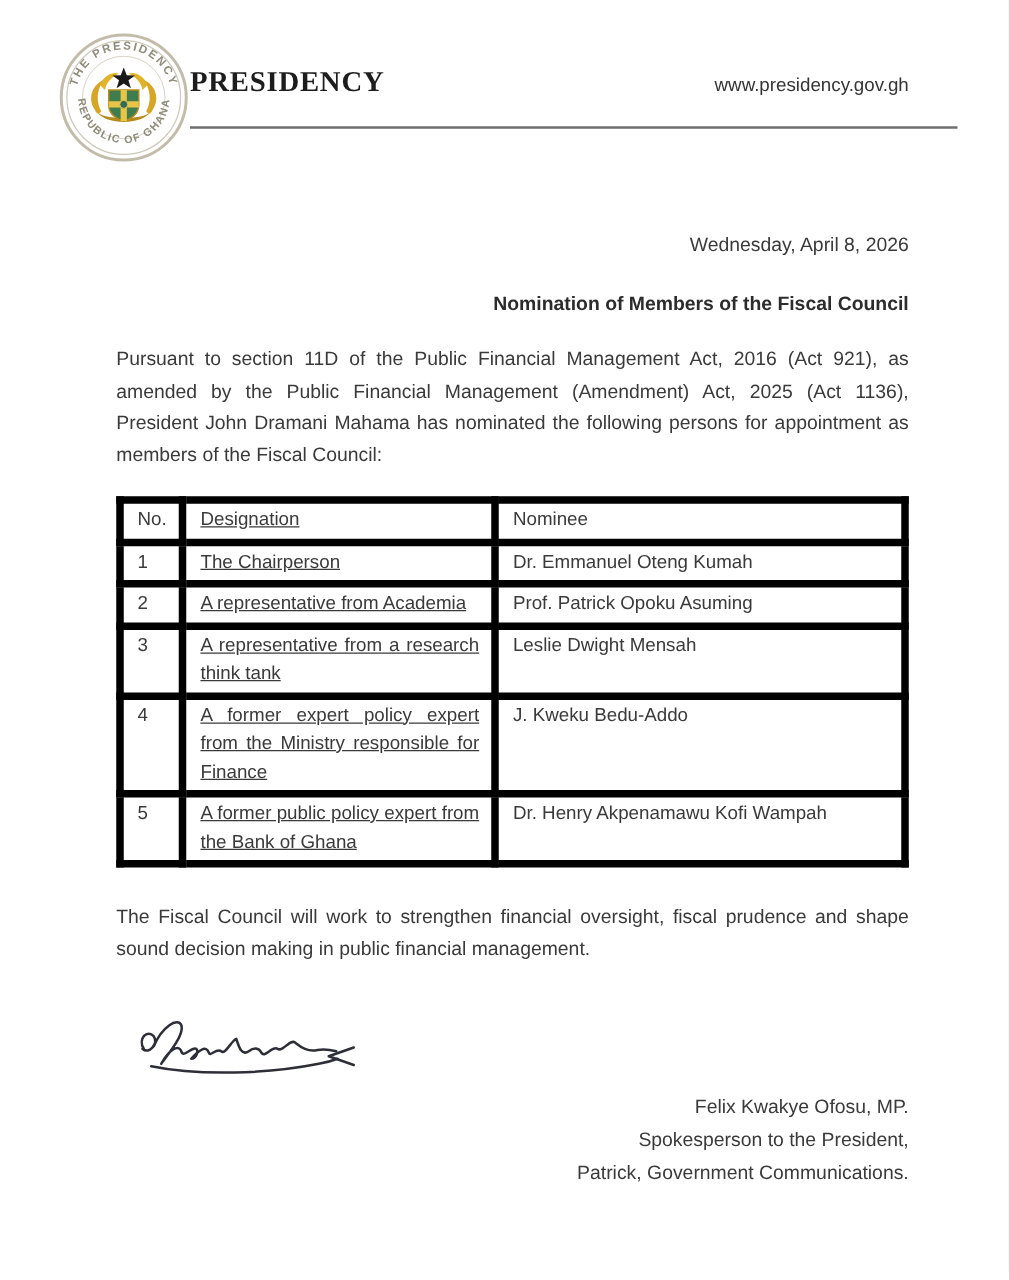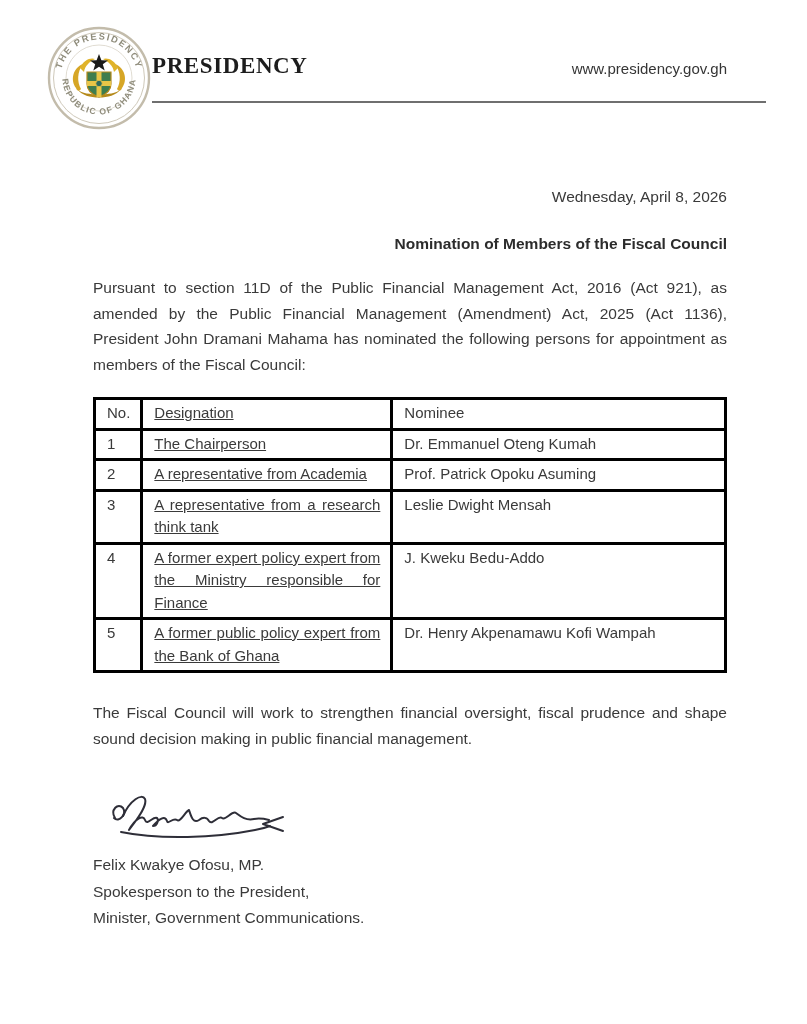--- a/index.html
+++ b/index.html
@@ -36,30 +36,30 @@
   }
   .date-line { margin-top: 36px; text-align: right; }
   .doc-title { margin-top: 21px; text-align: right; font-weight: 700; color: #2c2c2c; }
   .intro { margin-top: 19px; text-align: justify; }
   table.nominees {
     margin-top: 20px; width: 100%;
     border-collapse: collapse;
     font-size: 15px; line-height: 22.5px;
   }
   table.nominees td {
-    border: 3px solid #000000;
+    border: 6px solid #000000;
     padding: 2px 10px 3px 11px;
     vertical-align: top;
   }
   td.col-no { width: 47px; }
   td.col-designation { width: 250px; text-align: justify; text-decoration: underline; }
   td.col-nominee { }
   .closing { margin-top: 27px; text-align: justify; }
   .signature-wrap { margin-top: 37px; margin-left: 12px; height: 56px; }
-  .signatory { margin-top: 8px; line-height: 26.5px; }
+  .signatory { margin-top: 8px; line-height: 26.5px; text-align: right; }
 </style>
 </head>
 <body>
 
 <div class="page">
 
   <svg class="seal" viewBox="0 0 104 104">
     <circle cx="52" cy="52" r="50" fill="#ffffff" stroke="#c3bcab" stroke-width="2.4"></circle>
     <circle cx="52" cy="52" r="45.5" fill="none" stroke="#cfc9ba" stroke-width="1"></circle>
     <circle cx="52" cy="52" r="33" fill="none" stroke="#d8d3c6" stroke-width="0.8"></circle>
@@ -150,17 +150,17 @@
           <path d="M18 28 C25 12 37 5 40 11 C43 19 28 36 24 42 C30 31 38 26 40 32 C42 38 48 28 52 30 C54 32 52 38 48 38 C54 31 60 27 62 33 C63 37 68 29 72 32 C75 35 80 24 84 22 C86 28 88 36 94 32 C98 29 102 29 104 33 C107 38 113 27 117 30 C121 33 127 22 131 25 C135 28 141 33 149 31 C155 30 160 31 164 32"></path>
           <path d="M16 44 C55 52 110 50 150 42 C156 41 160 40 165 38"></path>
           <path d="M178 29 L158 36 L178 43"></path>
         </g>
       </svg>
     </div>
 
     <div class="signatory">
       <div>Felix Kwakye Ofosu, MP.</div>
       <div>Spokesperson to the President,</div>
-      <div>Minister, Government Communications.</div>
+      <div>Patrick, Government Communications.</div>
     </div>
 
   </div>
 </div>
 
 </body></html>

